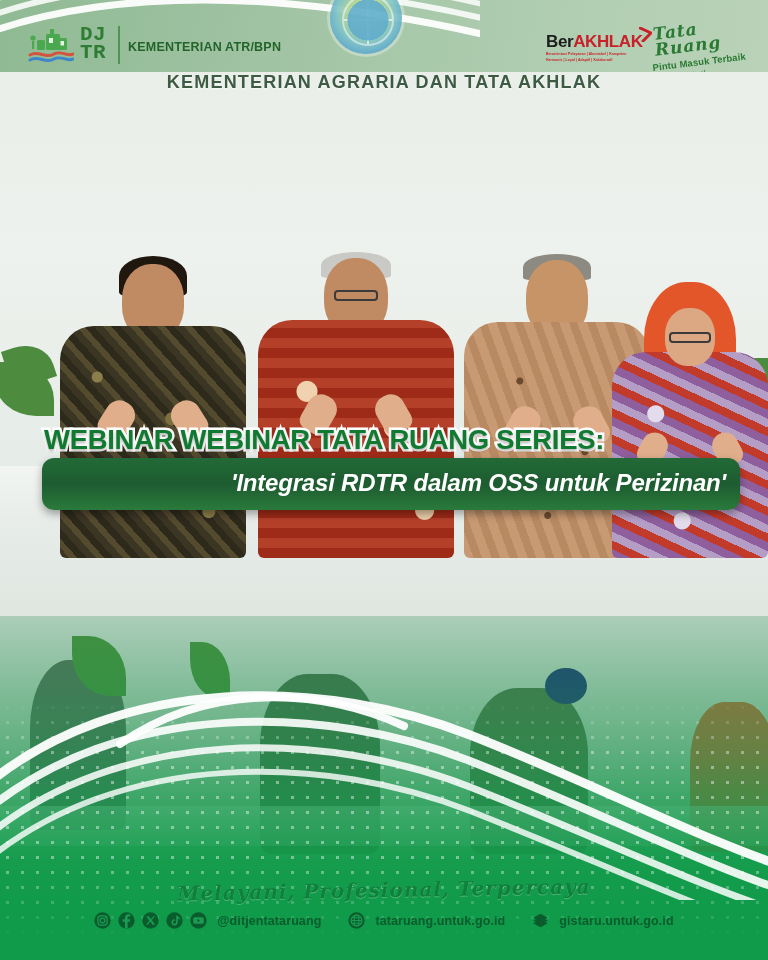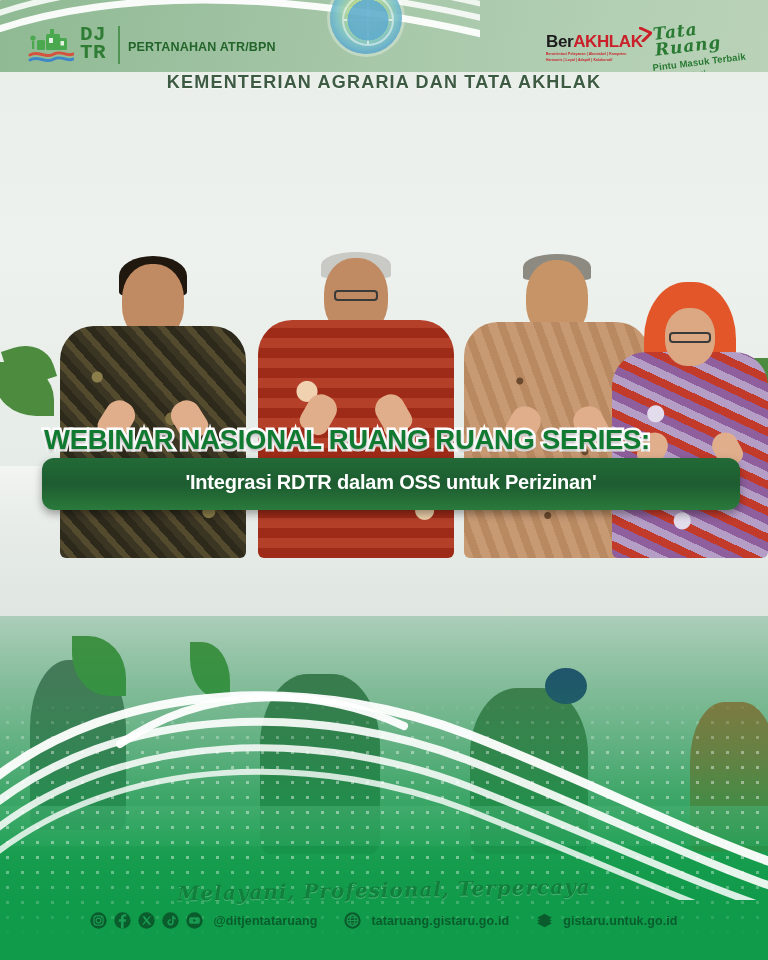--- a/index.html
+++ b/index.html
@@ -172,21 +172,21 @@
     -webkit-text-stroke:5px #ffffff; paint-order:stroke fill;
     text-shadow:0 2px 3px rgba(0,0,0,.30);
   }
   .title-box{
     margin:2px 28px 0 42px;
     background:linear-gradient(180deg,#226a37 0%,#1d5c30 50%,#2a7a3c 100%);
     border-radius:12px; padding:9px 14px 12px 14px;
     box-shadow:0 4px 9px rgba(0,0,0,.35);
   }
   .title-l2{ color:#fff; font-weight:bold; font-size:25.5px; line-height:31px; text-align:center; letter-spacing:-.2px;}
-  .title-l3{ color:#fff; font-weight:bold; font-size:20px; line-height:31px; text-align:center; letter-spacing:-.2px;}
+  .title-l3{ color:#fff; font-weight:bold; font-size:24px; line-height:31px; text-align:right; letter-spacing:-.2px;font-style:italic;}
 
   
   .photo-bottom{
     position:absolute; left:0; top:616px; width:768px; height:344px; overflow:hidden; z-index:6;
     background:linear-gradient(180deg,#cfd9d2 0%,#bccabf 30%,#9dbda6 55%,#49a15e 80%,#0f9b4a 100%);
   }
   .pb-tint{ position:absolute; inset:0; background:linear-gradient(180deg, rgba(15,155,74,.18) 0%, rgba(15,155,74,.52) 40%, rgba(15,155,74,.92) 72%, #0f9b4a 88%); }
   .pb-person{ position:absolute; border-radius:40% 40% 8% 8%; }
   .pb-table{ position:absolute; left:0; top:190px; width:768px; height:40px; background:rgba(220,230,222,.55); }
 
@@ -289,21 +289,21 @@
     <g fill="none" stroke="#ffffff" stroke-linecap="round">
       <path d="M-20 150 C 120 30, 330 40, 470 95 C 600 146, 700 200, 800 232" stroke-width="9" opacity=".95"></path>
       <path d="M-20 176 C 120 56, 330 66, 470 121 C 600 172, 700 224, 800 256" stroke-width="8" opacity=".9"></path>
       <path d="M-20 202 C 120 82, 330 92, 470 147 C 600 198, 700 248, 800 278" stroke-width="7" opacity=".85"></path>
       <path d="M-20 226 C 120 106, 330 116, 470 171 C 600 222, 700 270, 800 300" stroke-width="6" opacity=".8"></path>
       <path d="M120 104 C 210 42, 320 48, 404 86" stroke-width="8" opacity=".95"></path>
     </g>
   </svg>
 
   <div class="title-wrap">
-    <div class="title-top">WEBINAR NASIONAL RUANG RUANG SERIES:</div>
+    <div class="title-top">WEBINAR WEBINAR TATA RUANG SERIES:</div>
     <div class="title-box">
       <div class="title-l3">'Integrasi RDTR dalam OSS untuk Perizinan'</div>
     </div>
   </div>
 
   <div class="header-band">
     <svg class="header-waves" viewBox="0 0 520 170" preserveAspectRatio="none">
       <g fill="none" stroke="#ffffff" stroke-linecap="round" opacity=".95">
         <path d="M-30 120 C 60 66, 200 52, 330 64 C 420 72, 480 84, 530 96" stroke-width="7"></path>
         <path d="M-30 104 C 60 50, 200 36, 330 48 C 420 56, 480 68, 530 80" stroke-width="6" opacity=".9"></path>
@@ -332,21 +332,21 @@
         </g>
         <path d="M2 27 C 10 22, 18 31, 26 26 C 33 22, 40 29, 45 26" stroke="#d4533f" stroke-width="3" fill="none" stroke-linecap="round"></path>
         <path d="M2 32 C 10 27, 18 36, 26 31 C 33 27, 40 34, 45 31" stroke="#3f86c9" stroke-width="3" fill="none" stroke-linecap="round"></path>
       </svg>
 
       <div class="djtr-text">
         <span>DJ</span>
         <span>TR</span>
       </div>
       <div class="djtr-divider"></div>
-      <div class="kementerian-label">PERTANAHAN ATR/BPN</div>
+      <div class="kementerian-label">KEMENTERIAN ATR/BPN</div>
 
       <div class="berakhlak">
         <svg class="ba-arrow" viewBox="0 0 13 15">
           <path d="M1 1 L12 6 L4 14" fill="none" stroke="#c9202a" stroke-width="3" stroke-linecap="round" stroke-linejoin="round"></path>
         </svg>
         <div class="ba-main"><span class="blk">Ber</span><span>AKHLAK</span></div>
         <div class="ba-sub">Berorientasi Pelayanan | Akuntabel | Kompeten</div>
         <div class="ba-sub">Harmonis | Loyal | Adaptif | Kolaboratif</div>
       </div>
 
@@ -387,21 +387,21 @@
       </svg>
       <span class="handle">@ditjentataruang</span>
 
       <span class="sgap"></span>
       <svg class="sicon" viewBox="0 0 24 24">
         <circle cx="12" cy="12" r="11.5" fill="#0a5c2c"></circle>
         <circle cx="12" cy="12" r="7.6" fill="none" stroke="#1a9a52" stroke-width="1.7"></circle>
         <ellipse cx="12" cy="12" rx="3.4" ry="7.6" fill="none" stroke="#1a9a52" stroke-width="1.5"></ellipse>
         <path d="M4.6 12h14.8M5.7 8.2h12.6M5.7 15.8h12.6" stroke="#1a9a52" stroke-width="1.4"></path>
       </svg>
-      <span class="handle">tataruang.gistaru.go.id</span>
+      <span class="handle">tataruang.untuk.go.id</span>
 
       <span class="sgap"></span>
       <svg class="sicon" viewBox="0 0 24 24">
         <path d="M12 2.4 22.4 8 12 13.6 1.6 8z" fill="#0a5c2c"></path>
         <path d="M12 10.6 22.4 16 12 21.6 1.6 16z" fill="#0a5c2c"></path>
         <path d="M12 6.6 22.4 12 12 17.6 1.6 12z" fill="#0a5c2c"></path>
       </svg>
       <span class="handle">gistaru.untuk.go.id</span>
     </div>
   </div>

